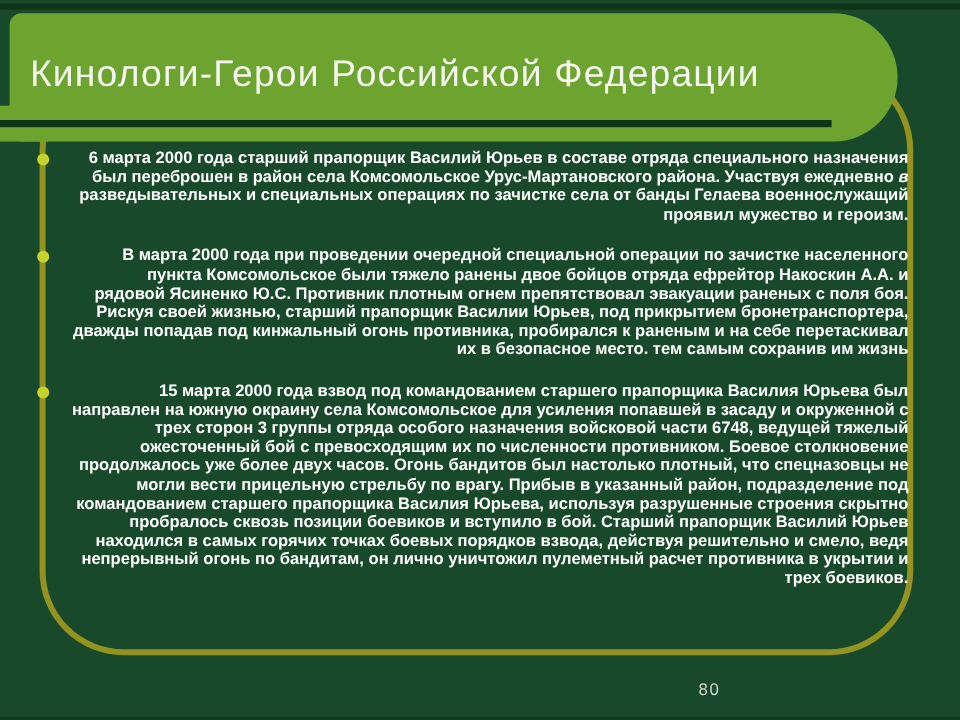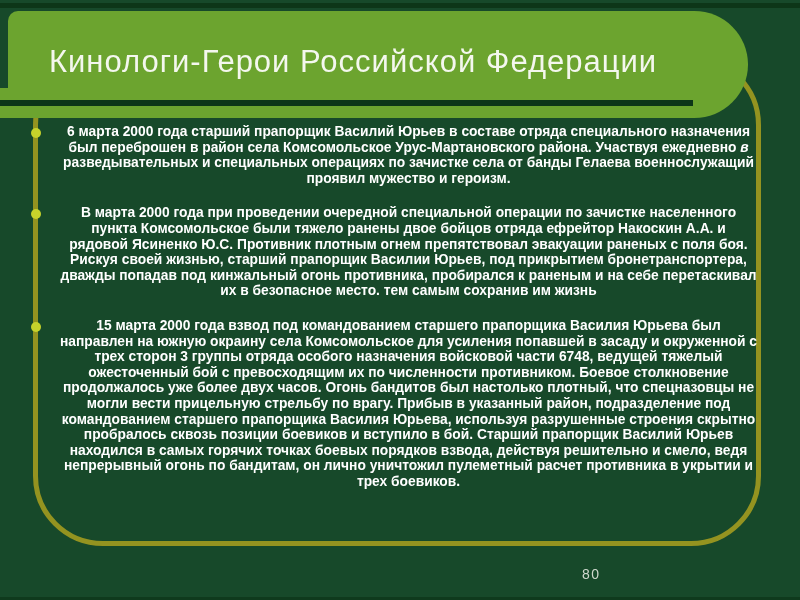--- a/index.html
+++ b/index.html
@@ -45,36 +45,35 @@
     position: absolute; left: 0; top: 100px;
     width: 693px; height: 6px;
     background: #0d3618;
   }
   .title {
     position: absolute; left: 25px; top: 44px;
     font-size: 31px; font-weight: 400;
     letter-spacing: 1px;
     color: #f4f7ee;
     white-space: nowrap;
-    margin-left: 24px;
   }
   
   .content {
     position: absolute; left: 31px; top: 124px;
     width: 726px;
   }
   .bullet {
     position: relative;
     padding-left: 29px;
     margin: 0 0 19px 0;
     font-size: 13.8px;
     font-weight: bold;
     line-height: 15.6px;
     color: #ffffff;
-    text-align: center;
+    text-align: right;
   }
   .bullet .dot {
     position: absolute; left: 0; top: 4px;
     width: 10px; height: 10px;
     border-radius: 50%;
     background: #c6d32b;
   }
   .page-number {
     position: absolute; left: 582px; top: 566px;
     font-size: 14px;

